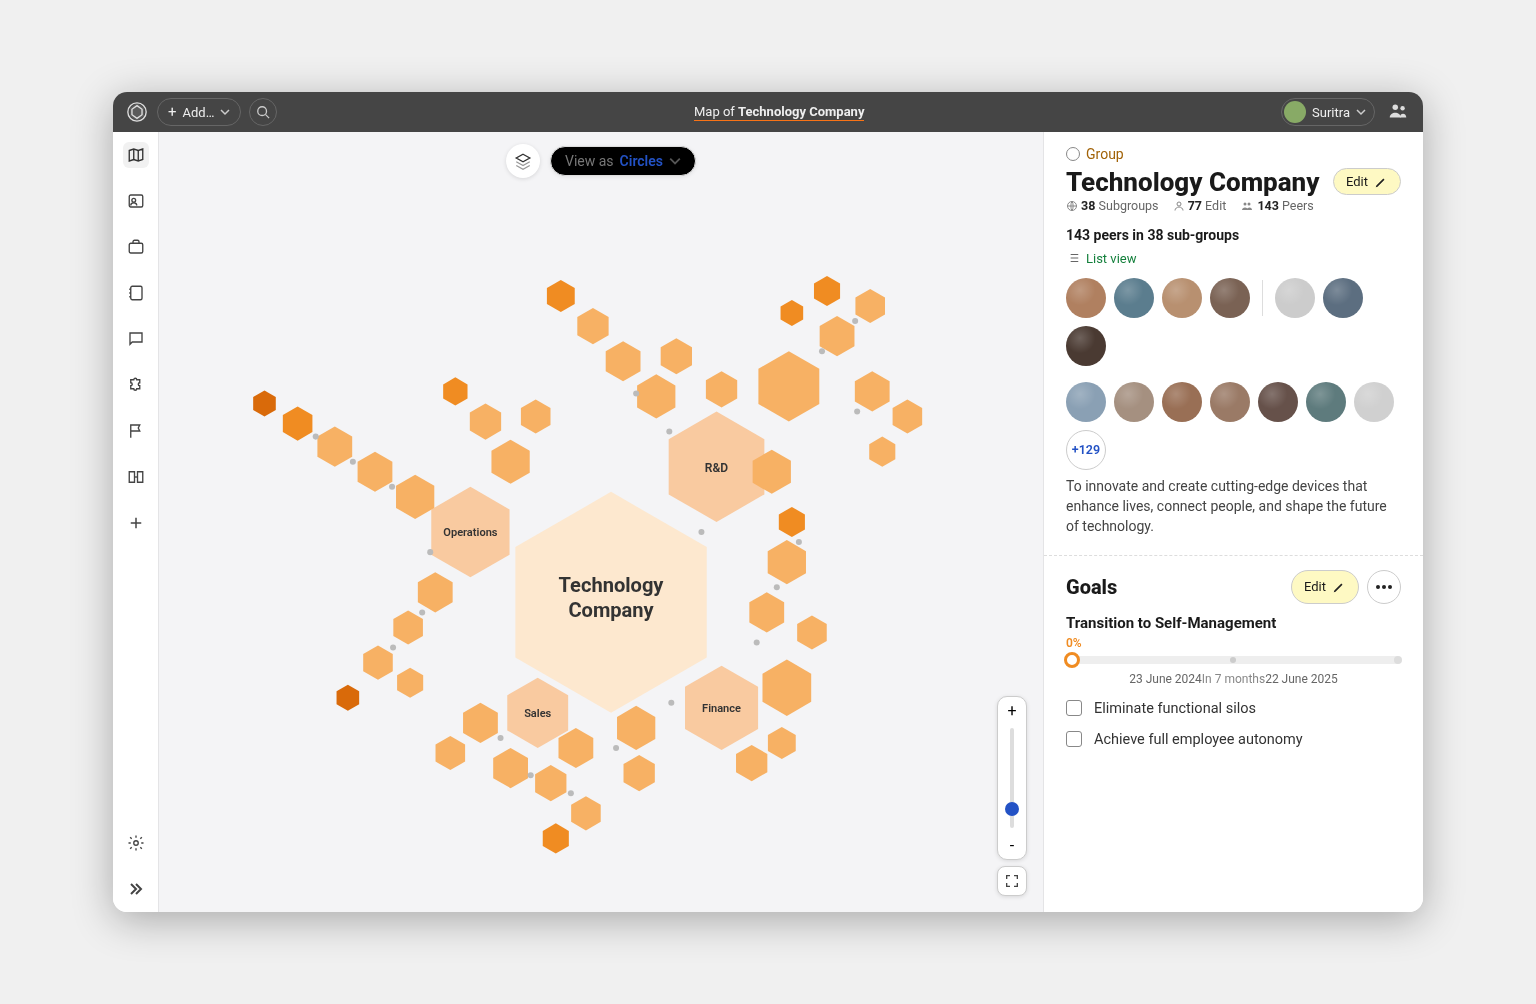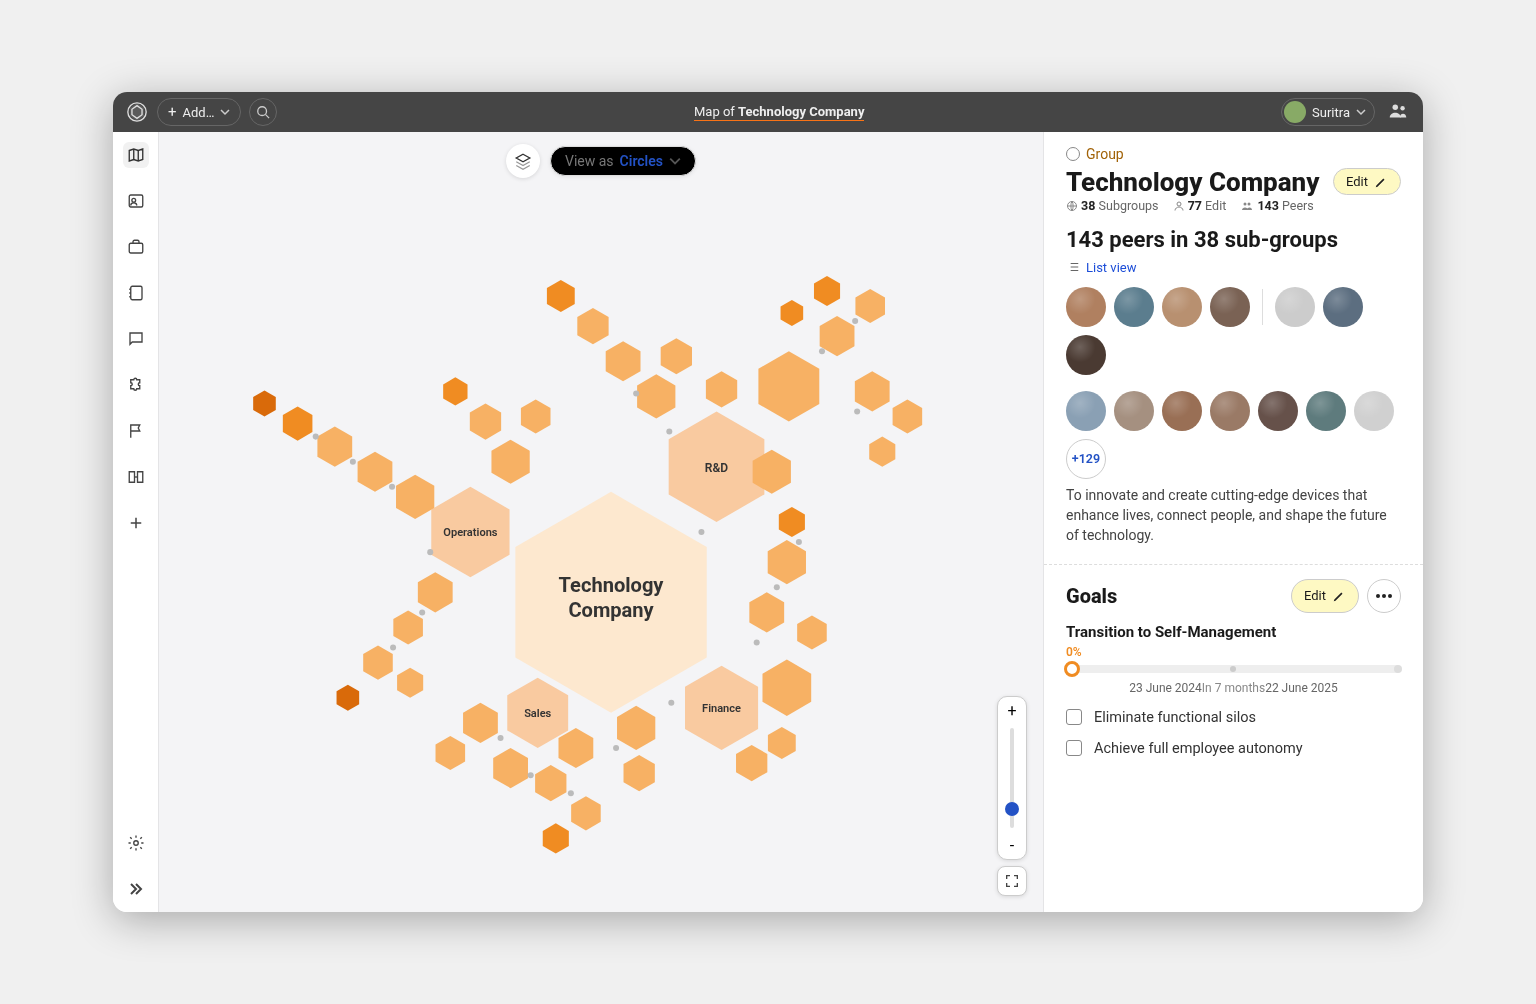--- a/index.html
+++ b/index.html
@@ -201,22 +201,22 @@
     cursor: pointer;
     background:#fef9c3;
   }
   .more-btn {
     width:34px;height:34px;border:1px solid #ccc;border-radius:50%;
     display:inline-flex;align-items:center;justify-content:center;cursor:pointer;
     background:#fff;
   }
   .rp-stats { display:flex;gap:14px;color:#666;font-size:12.5px;margin-top:0;align-items:flex-start;flex-wrap:wrap;}
   .rp-stats b { color:#222; }
-  .rp-subtitle { font-size: 22px; font-weight:700; margin-top: 14px; }
-  .list-view-link { display:flex;align-items:center;gap:6px;color:#1d4ed8;font-size:13px;margin-top:8px;cursor:pointer;}
+  .rp-subtitle { font-size: 14px; font-weight:700; margin-top: 14px; }
+  .list-view-link { display:flex;align-items:center;gap:6px;color:#15803d;font-size:13px;margin-top:8px;cursor:pointer;}
   .avatar-grid { display:flex;flex-wrap:wrap;gap:8px;margin-top:12px;align-items:center;}
   .avatar { width:40px;height:40px;border-radius:50%;background:#bbb;flex:0 0 auto;}
   .avatar-sep { width:1px;height:36px;background:#ddd;margin:0 4px;}
   .avatar-more {
     width:40px;height:40px;border:1px solid #ccc;border-radius:50%;
     display:flex;align-items:center;justify-content:center;
     color:var(--blue);font-size:12.5px;font-weight:600;cursor:pointer;
   }
   .section-h { font-size: 20px; font-weight:800; margin-top:18px; }
   .aim-text { color:#444; margin-top:6px; line-height:1.45; }

